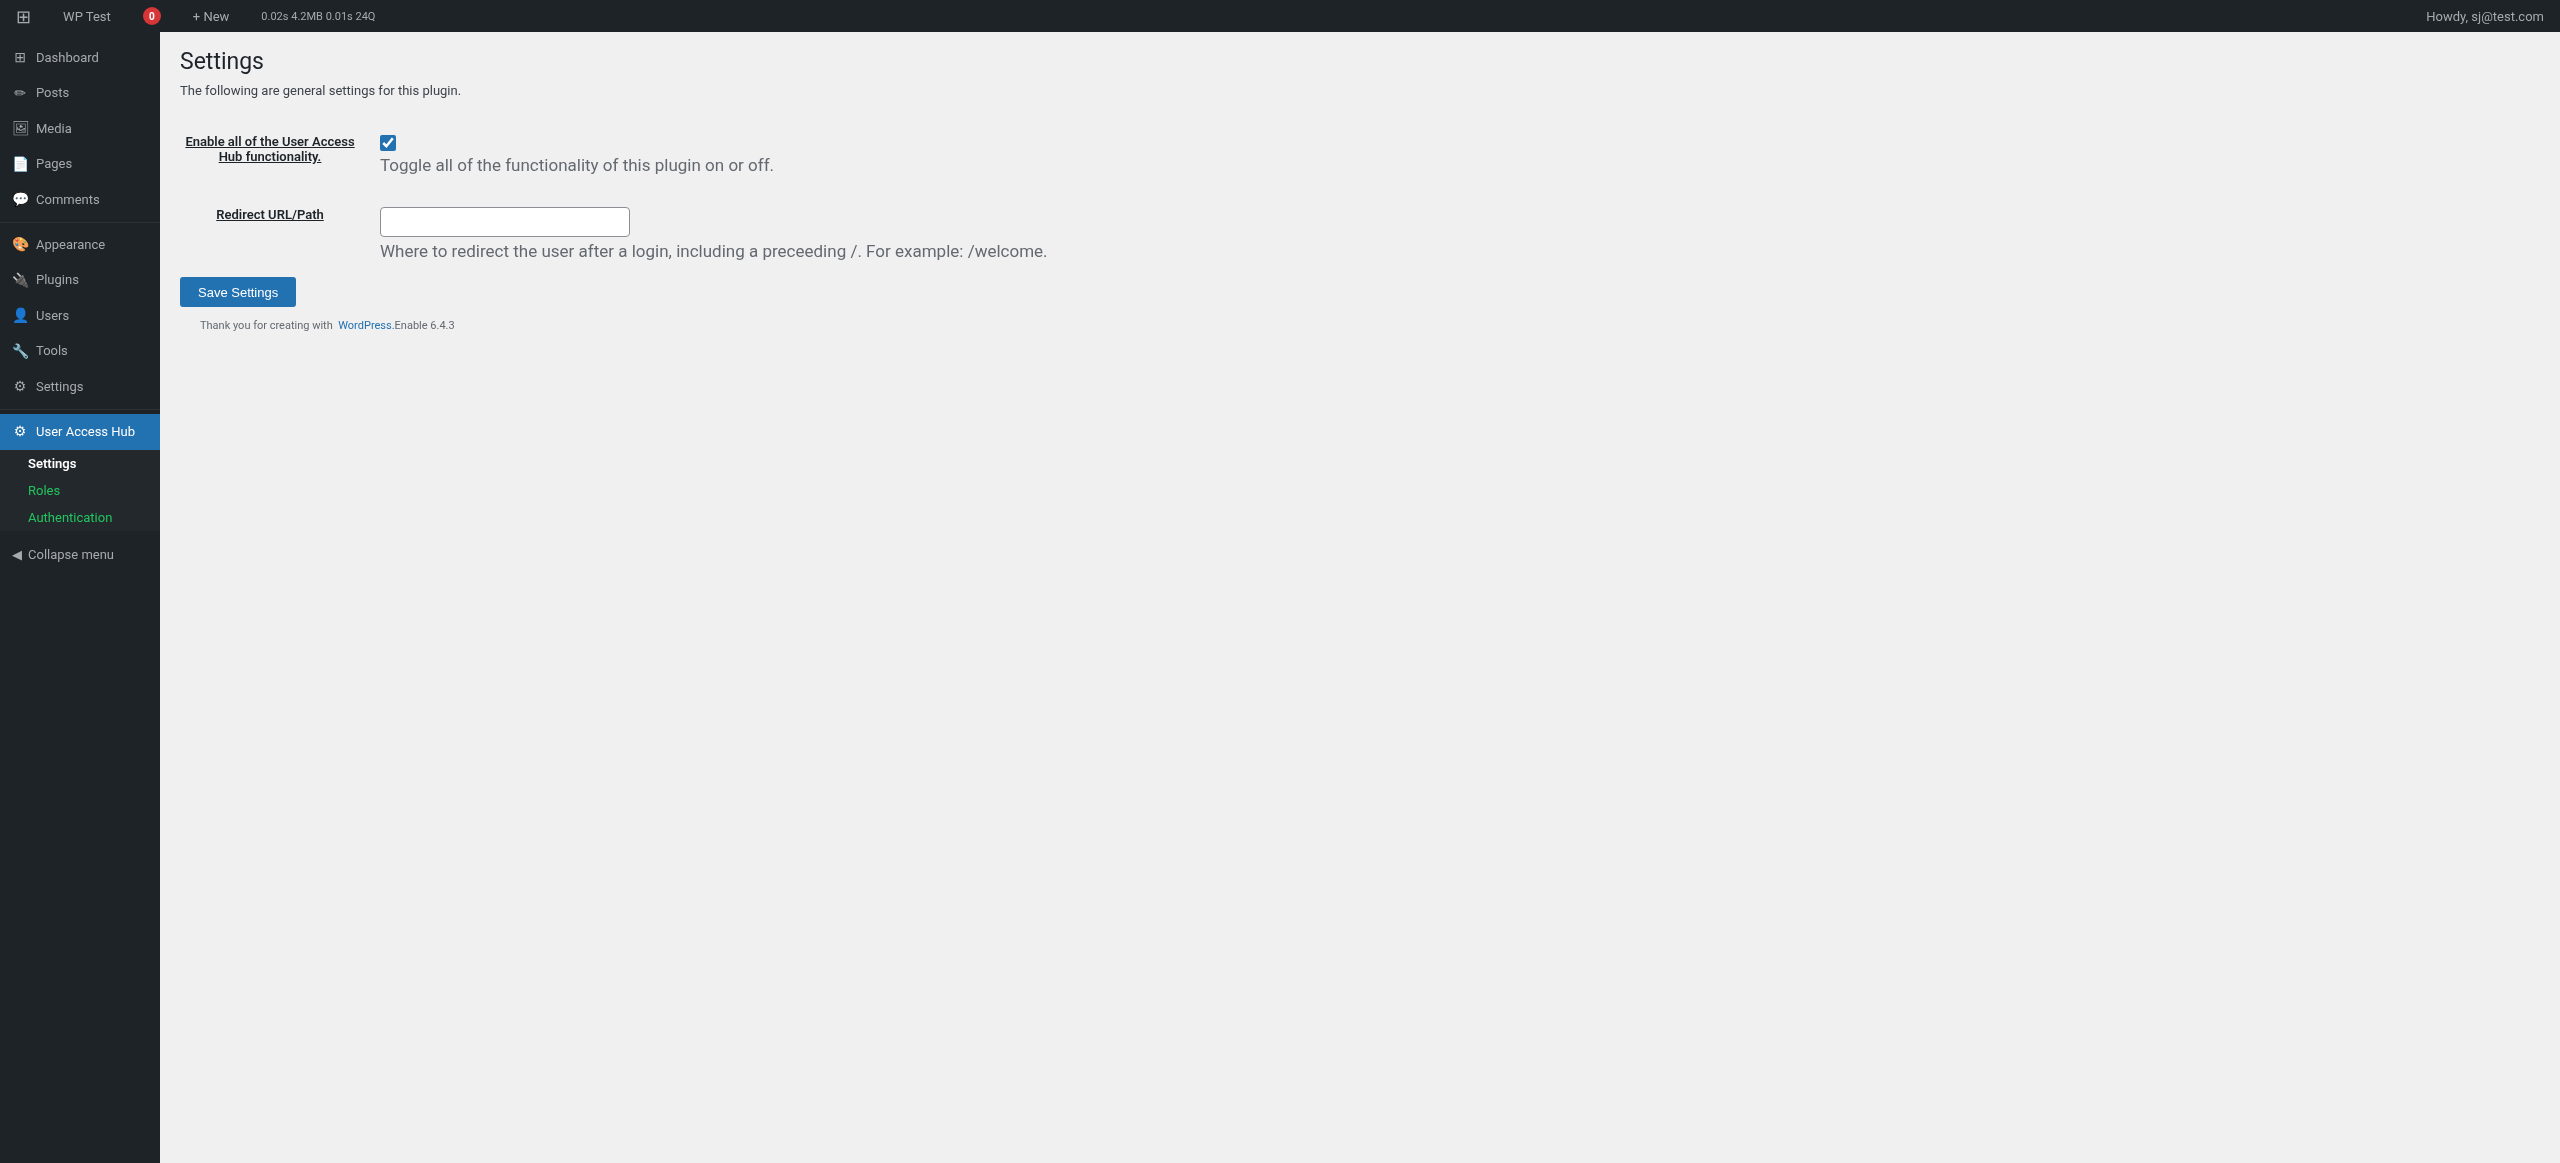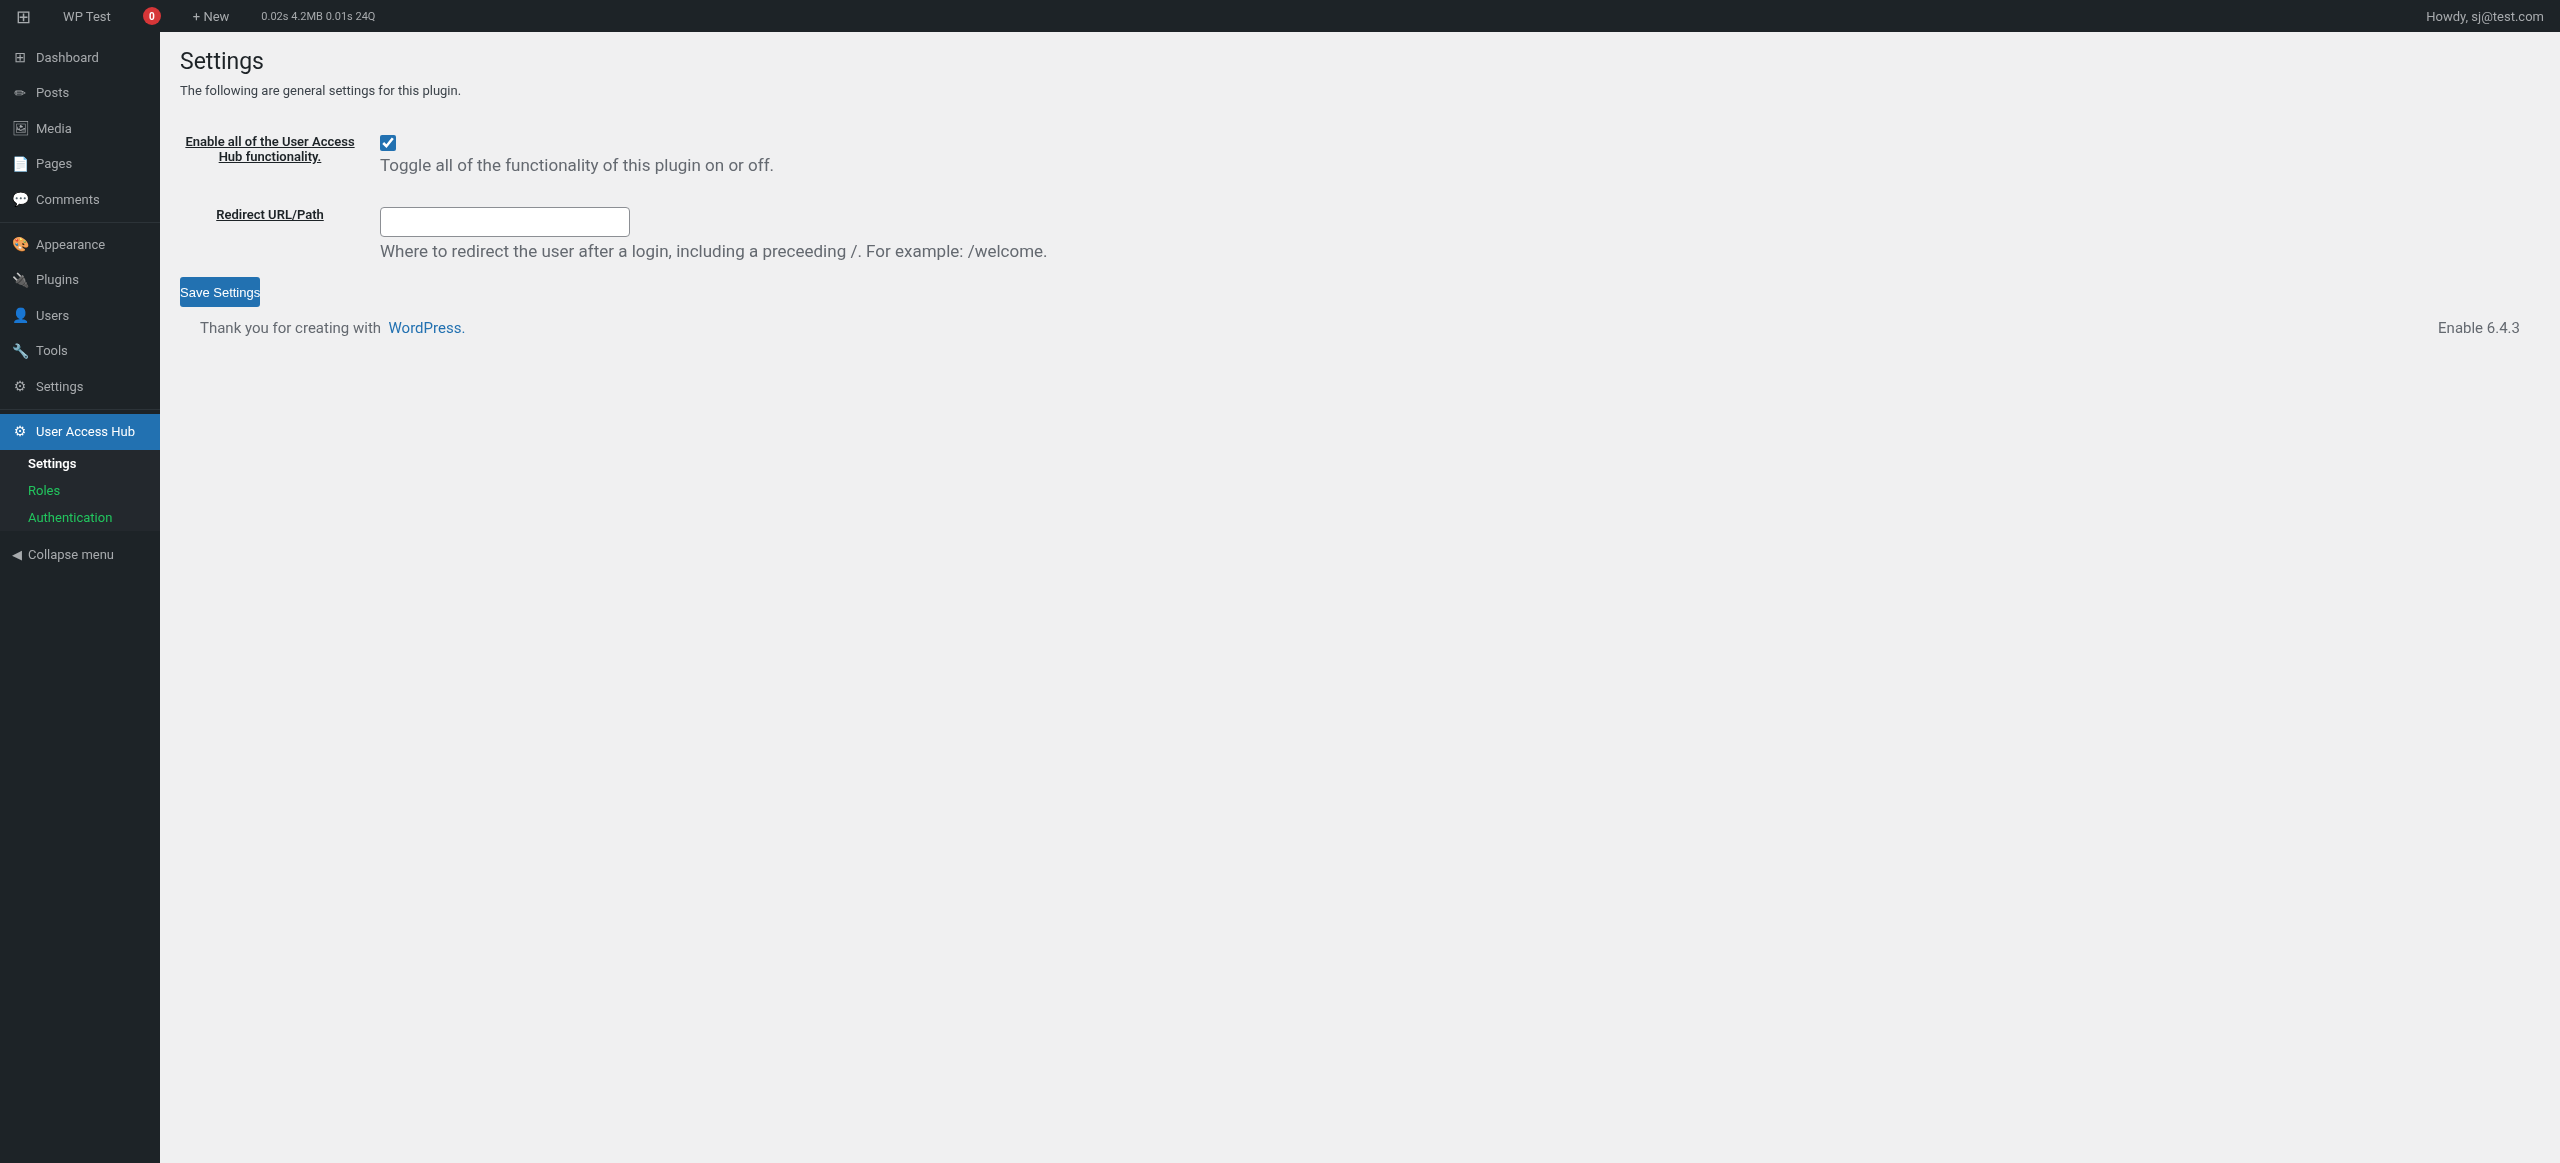--- a/index.html
+++ b/index.html
@@ -102,33 +102,33 @@
       background: #fff;
       outline: none;
     }
 
     
     .button-primary {
       background: #2271b1;
       color: #fff;
       border: none;
       border-radius: 3px;
-      padding: 6px 0;
+      padding: 6px 18px;
       font-size: 13px;
       cursor: pointer;
       height: 30px;
     }
 
     
     #wpfooter {
       padding: 12px 20px;
       color: #646970;
-      font-size: 15px;
+      font-size: 11px;
       display: flex;
-      justify-content: space-between;
+      justify-content: flex-start;
     }
     #wpfooter a { color: #2271b1; text-decoration: none; }
 
     
     .wp-separator { border: none; border-top: 1px solid #2c3338; margin: 4px 0; }
   </style>
 </head>
 <body>
 
 <div id="wpadminbar">

